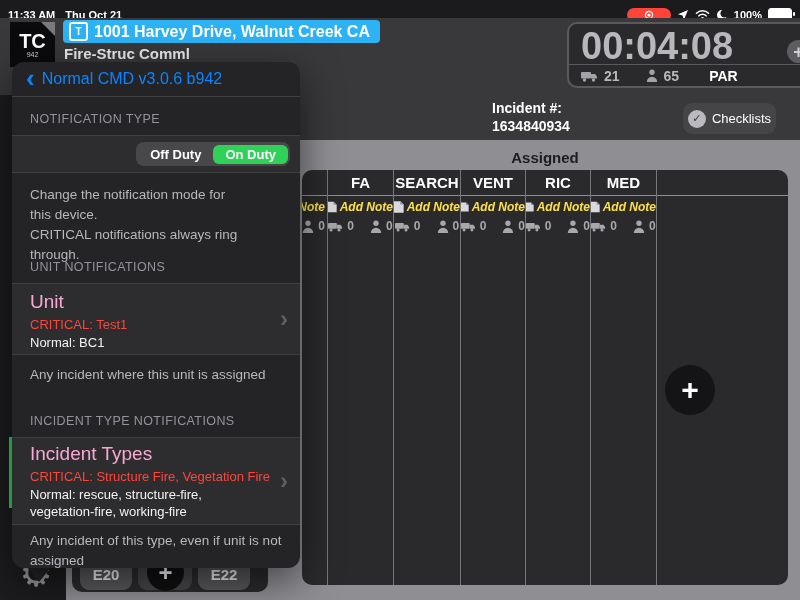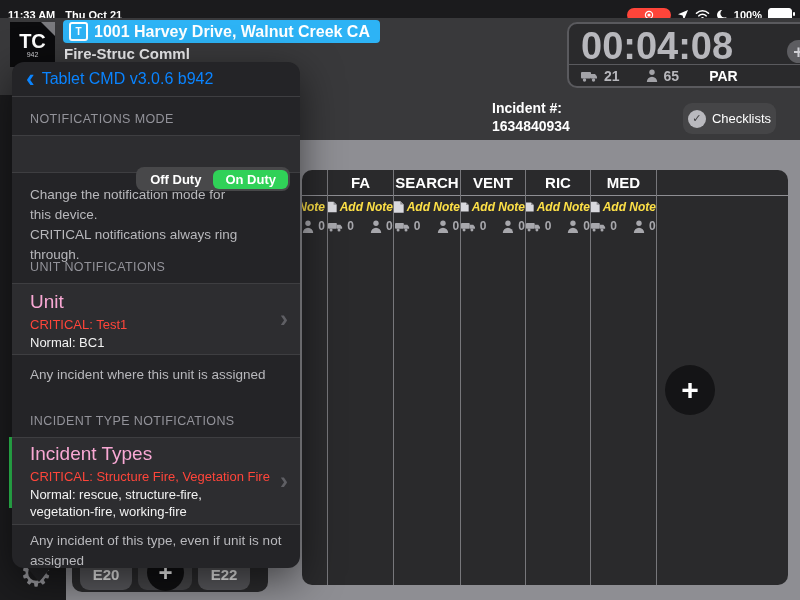--- a/index.html
+++ b/index.html
@@ -85,21 +85,21 @@
   .ptitle .chev{font-size:26px;line-height:16px;font-weight:700;margin-top:-3px;}
   .psep{position:absolute;left:0;right:0;height:1px;background:#3e3e41;}
   .psection{position:absolute;left:18px;color:#93939a;font-size:12.5px;letter-spacing:.4px;}
   .pdesc{position:absolute;left:18px;right:12px;color:#b8b8bc;font-size:13.5px;line-height:20px;}
   .prow{position:absolute;left:0;right:0;background:#2d2d30;border-top:1px solid #3e3e41;border-bottom:1px solid #3e3e41;box-sizing:border-box;}
   .prow .rtitle{position:absolute;left:18px;color:#f9a8d4;font-size:19px;}
   .prow .rcrit{position:absolute;left:18px;color:#ff453a;font-size:13px;}
   .prow .rnorm{position:absolute;left:18px;right:40px;color:#f2f2f2;font-size:13px;line-height:17px;}
   .prow .rchev{position:absolute;right:12px;top:50%;margin-top:-14px;color:#5f5f64;font-size:24px;font-weight:700;line-height:28px;}
   .seg{position:absolute;right:10px;top:80px;height:24px;background:#48484a;border-radius:8px;
-    display:flex;align-items:center;padding:2px;box-sizing:border-box;margin-top:25px;}
+    display:flex;align-items:center;padding:2px;box-sizing:border-box;}
   .seg .off{padding:0 12px;color:#fff;font-size:13px;font-weight:600;}
   .seg .on{padding:2px 12px;background:#30d158;border-radius:6px;color:#fff;font-size:13px;font-weight:700;}
   .greenbar{left:9px;top:437px;width:3px;height:71px;background:#31d158;}
 
   svg{display:block;}
 </style>
 </head>
 <body>
 
 <div class="screen">
@@ -171,20 +171,21 @@
 
   <div class="abs incnum">
     <div>Incident #:</div>
     <div>1634840934</div>
   </div>
   <div class="abs checkbtn">
     <span class="checkcircle">✓</span>
     <span>Checklists</span>
   </div>
 
+  <div class="abs assignedtitle">Assigned</div>
   <div class="abs board">
 
     <div class="acol first" style="left:0;width:25px">
       <div class="acol-head"></div>
       <div class="addnote clipright">
         <span>Note</span>
       </div>
       <div class="counts clipright">
         <svg width="12" height="13" viewBox="0 0 12 13">
           <circle cx="6" cy="3.2" r="2.7" fill="#a7a7ac"></circle>
@@ -337,25 +338,25 @@
   <div class="chip" style="left:198px;width:52px">E22</div>
   <div class="abs unit-add">+</div>
   <div class="abs gear">⚙</div>
 
   <div class="abs greenbar"></div>
 
   <div class="abs ptail"></div>
   <div class="abs popover">
     <div class="ptitle">
       <span class="chev">‹</span>
-      <span>Tablet CMD v3.0.6 b942</span>
+      <span>Normal CMD v3.0.6 b942</span>
     </div>
     <div class="psep" style="top:34px"></div>
 
-    <div class="psection" style="top:50px">NOTIFICATIONS MODE</div>
+    <div class="psection" style="top:50px">NOTIFICATION TYPE</div>
 
     <div class="prow" style="top:73px;height:38px"></div>
     <div class="seg">
       <span class="off">Off Duty</span>
       <span class="on">On Duty</span>
     </div>
 
     <div class="pdesc" style="top:123px">
       <div>Change the notification mode for</div>
       <div>this device.</div>

